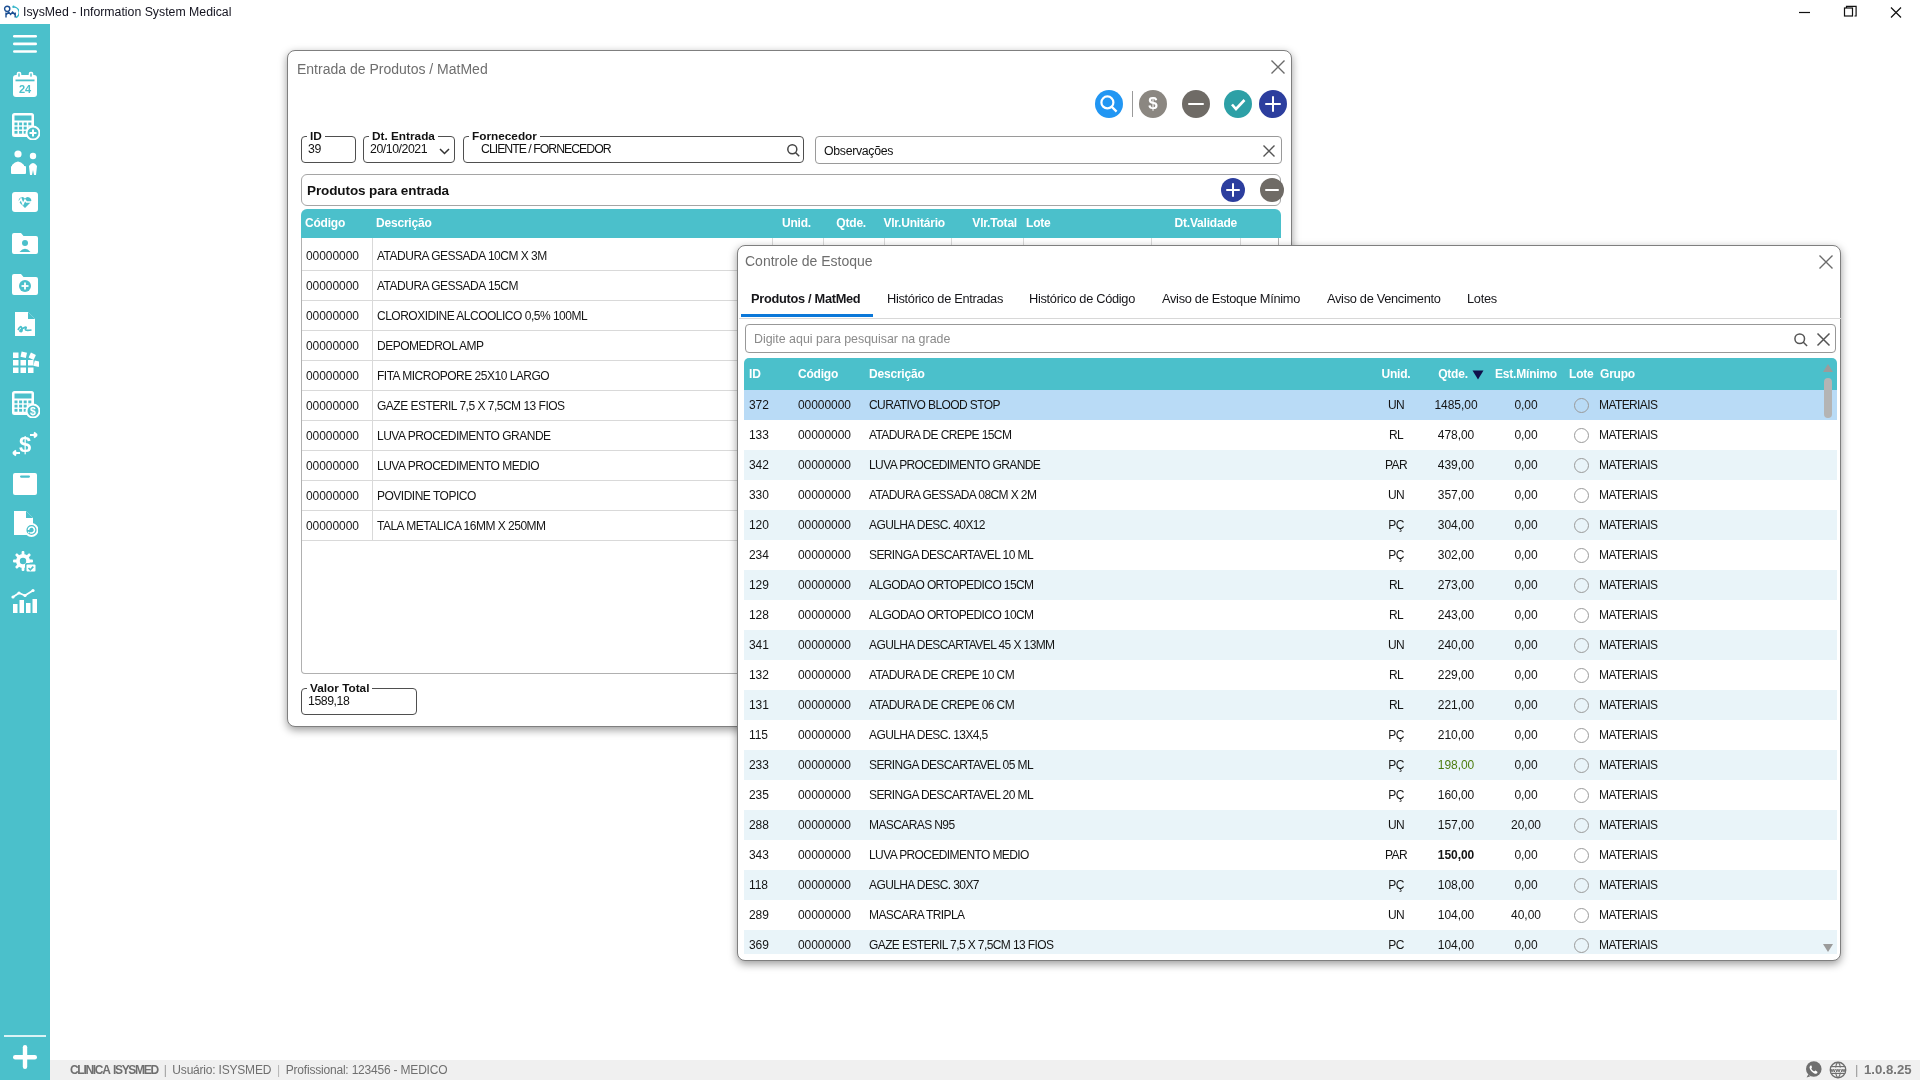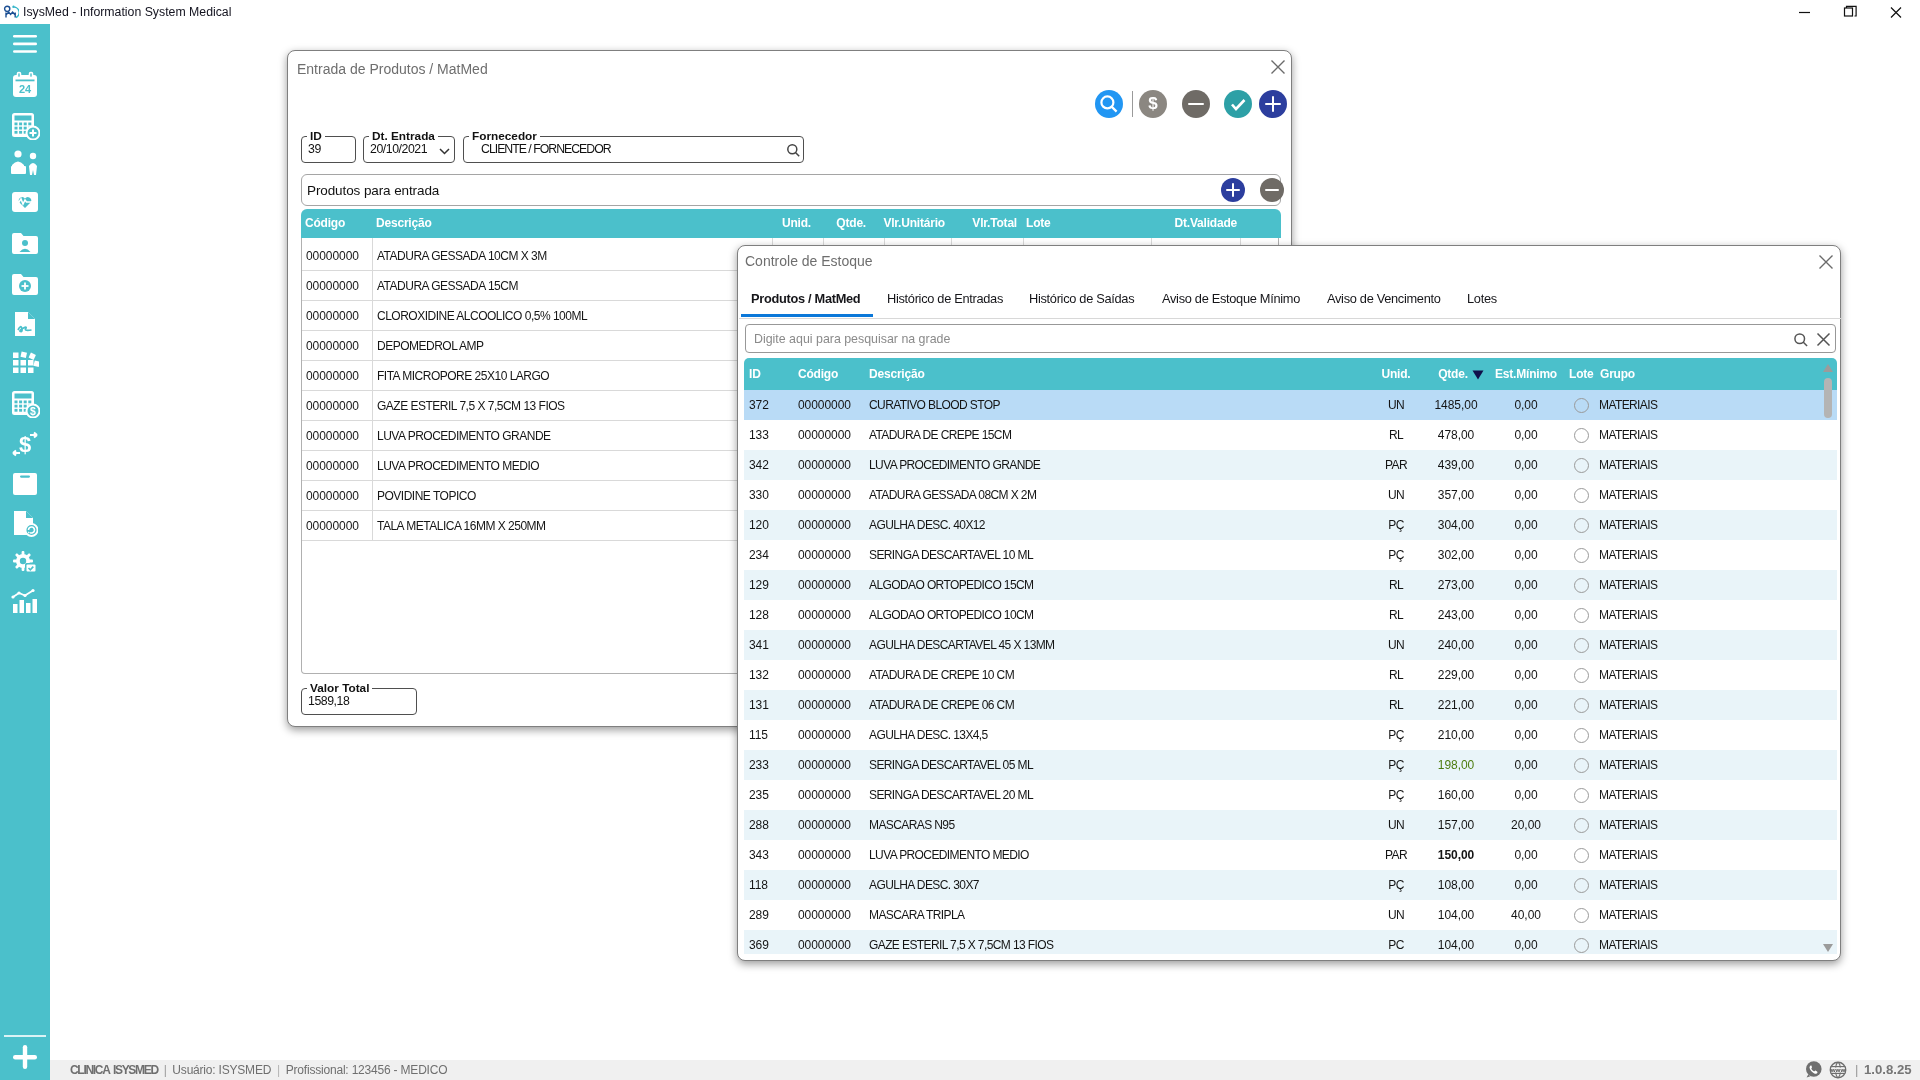--- a/index.html
+++ b/index.html
@@ -209,22 +209,28 @@
         </svg></div>
     </div>
     <div style="position:absolute;left:175px;top:85px;width:341px;height:27px;border:1px solid #4f4f4f;border-radius:4px;">
       <div style="position:absolute;left:5px;top:-7px;background:#fff;padding:0 3px;font-size:11.8px;font-weight:bold;color:#111;line-height:13px;white-space:nowrap;">Fornecedor</div>
       <div style="position:absolute;left:17px;top:0;height:25px;line-height:25px;font-size:12.3px;color:#111;letter-spacing:-0.45px;white-space:nowrap;"><span style="letter-spacing:-1px;">CLIENTE / FORNECEDOR</span></div>
       <div style="position:absolute;right:2px;top:6px;line-height:0;"><svg width="15" height="15" viewBox="0 0 15 15">
           <circle cx="6.3" cy="6.3" r="4.5" fill="none" stroke="#444" stroke-width="1.5"></circle>
           <path d="M9.45 9.45 L13.2 13.2" stroke="#444" stroke-width="1.5"></path>
         </svg></div>
     </div>
+    <div style="position:absolute;left:527px;top:85px;width:467px;height:28px;border:1px solid #9a9a9a;border-radius:4px;">
+      <div style="position:absolute;left:8px;top:0;height:28px;line-height:28px;font-size:12.3px;color:#111;letter-spacing:-0.3px;">Observações</div>
+      <div style="position:absolute;right:5px;top:7px;line-height:0;"><svg width="14" height="14" viewBox="0 0 14 14">
+          <path d="M1.5 1.5 l11 11 M12.5 1.5 l-11 11" stroke="#555" stroke-width="1.4"></path>
+        </svg></div>
+    </div>
     <div style="position:absolute;left:13px;top:123px;width:980px;height:32px;border:1px solid #a5a5a5;border-radius:6px;">
-      <div style="position:absolute;left:5px;top:0;height:32px;line-height:32px;font-size:13.5px;font-weight:normal;color:#111;letter-spacing:-0.1px;">Produtos para entrada</div>
+      <div style="position:absolute;left:5px;top:0;height:32px;line-height:32px;font-size:13.5px;font-weight:bold;color:#111;letter-spacing:-0.1px;">Produtos para entrada</div>
     </div>
     <div style="position:absolute;left:933.0px;top:127.0px;width:24px;height:24px;border-radius:50%;background:#2c3e9e;">
       <div style="position:absolute;left:5px;top:10.8px;width:14px;height:2.4px;background:#fff;border-radius:1.2px;"></div>
       <div style="position:absolute;left:10.8px;top:5px;width:2.4px;height:14px;background:#fff;border-radius:1.2px;"></div>
     </div>
     <div style="position:absolute;left:972.0px;top:127.0px;width:24px;height:24px;border-radius:50%;background:#6f6b66;">
       <div style="position:absolute;left:5px;top:10.8px;width:14px;height:2.4px;background:#fff;border-radius:1.2px;"></div>
     </div>
     <div style="position:absolute;left:13px;top:158px;width:980px;height:29px;background:#4bc0cb;border-radius:6px 6px 0 0;"></div>
     <div style="position:absolute;left:17px;top:158px;height:29px;line-height:29px;white-space:nowrap;font-size:12px;font-weight:bold;color:#fff;letter-spacing:-0.2px;">Código</div>
@@ -280,21 +286,21 @@
       <div style="position:absolute;left:6px;top:0;height:25px;line-height:25px;font-size:12.3px;color:#111;letter-spacing:-0.45px;white-space:nowrap;">1589,18</div>
     </div>
   </div>
 <div style="position:absolute;left:737px;top:245px;width:1104px;height:716px;background:#fff;border:1px solid #7f7f7f;border-radius:8px;box-shadow:0 3px 9px rgba(0,0,0,.4);">
     <div style="position:absolute;left:7px;top:7px;height:17px;line-height:17px;white-space:nowrap;font-size:14px;color:#6e6e6e;">Controle de Estoque</div>
     <div style="position:absolute;left:1080px;top:8px;line-height:0;"><svg width="16" height="16" viewBox="0 0 16 16">
         <path d="M1.5 1.5 l13 13 M14.5 1.5 l-13 13" stroke="#6b6b6b" stroke-width="1.4"></path>
       </svg></div>
     <div style="position:absolute;left:13px;top:43px;height:20px;line-height:20px;white-space:nowrap;font-size:12.8px;font-weight:bold;color:#16161a;letter-spacing:-0.3px;">Produtos / MatMed</div>
     <div style="position:absolute;left:149px;top:43px;height:20px;line-height:20px;white-space:nowrap;font-size:12.8px;font-weight:normal;color:#16161a;letter-spacing:-0.3px;">Histórico de Entradas</div>
-    <div style="position:absolute;left:291px;top:43px;height:20px;line-height:20px;white-space:nowrap;font-size:12.8px;font-weight:normal;color:#16161a;letter-spacing:-0.3px;">Histórico de Saídas</div>
+    <div style="position:absolute;left:291px;top:43px;height:20px;line-height:20px;white-space:nowrap;font-size:12.8px;font-weight:normal;color:#16161a;letter-spacing:-0.3px;">Histórico de Código</div>
     <div style="position:absolute;left:424px;top:43px;height:20px;line-height:20px;white-space:nowrap;font-size:12.8px;font-weight:normal;color:#16161a;letter-spacing:-0.3px;">Aviso de Estoque Mínimo</div>
     <div style="position:absolute;left:589px;top:43px;height:20px;line-height:20px;white-space:nowrap;font-size:12.8px;font-weight:normal;color:#16161a;letter-spacing:-0.3px;">Aviso de Vencimento</div>
     <div style="position:absolute;left:729px;top:43px;height:20px;line-height:20px;white-space:nowrap;font-size:12.8px;font-weight:normal;color:#16161a;letter-spacing:-0.3px;">Lotes</div>
     <div style="position:absolute;left:3px;top:68px;width:132px;height:3px;background:#0b78d9;"></div>
     <div style="position:absolute;left:1px;top:72px;width:1102px;height:1px;background:#d8d8d8;"></div>
     <div style="position:absolute;left:7px;top:78px;width:1091px;height:29px;border:1px solid #989898;border-radius:4px;">
       <div style="position:absolute;left:8px;top:0;height:29px;line-height:29px;font-size:12.4px;color:#8a8a8a;">Digite aqui para pesquisar na grade</div>
       <div style="position:absolute;right:26px;top:6.5px;line-height:0;"><svg width="16" height="16" viewBox="0 0 16 16">
           <circle cx="6.72" cy="6.72" r="4.8" fill="none" stroke="#555" stroke-width="1.5"></circle>
           <path d="M10.08 10.08 L14.08 14.08" stroke="#555" stroke-width="1.5"></path>

